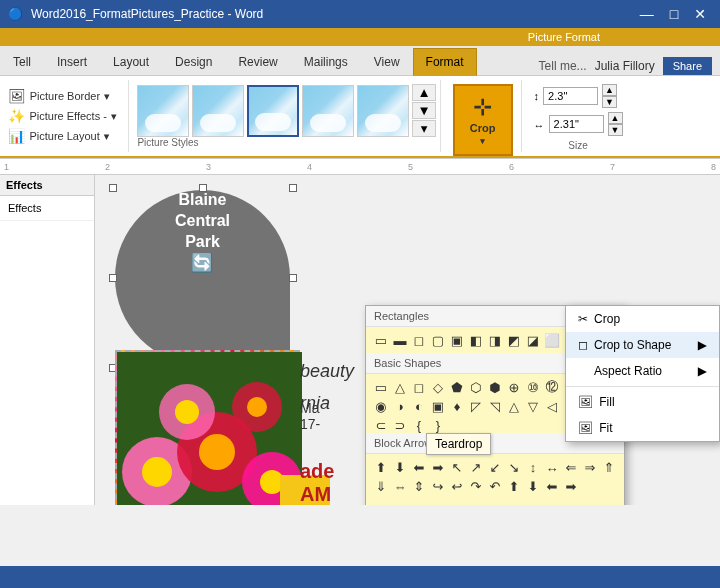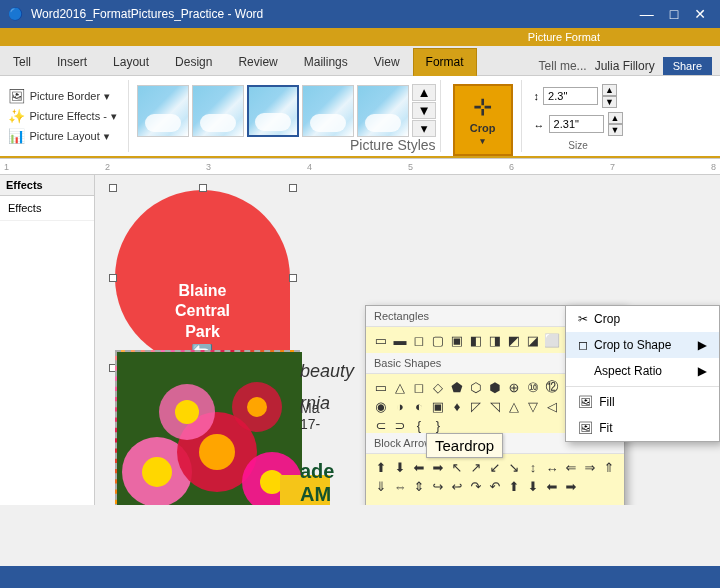--- a/index.html
+++ b/index.html
@@ -68,21 +68,21 @@
       gap: 4px;
     }
 
     
     .picture-styles-area {
       display: flex;
       flex-direction: column;
       border-right: 1px solid #e0e0e0;
       padding: 4px;
     }
-    .picture-styles-label { font-size: 14px; color: #666; text-align: right; margin-top: auto; }
+    .picture-styles-label { font-size: 10px; color: #666; text-align: left; margin-top: auto; }
     .thumb {
       width: 52px;
       height: 52px;
       background: linear-gradient(135deg, #87ceeb 0%, #98d4f0 40%, #e8f4fb 60%, #c8e8f8 80%, white 100%);
       border: 1px solid #ccc;
       position: relative;
       overflow: hidden;
     }
     .thumb.selected { border: 2px solid #2b579a; }
     .thumb-cloud {
@@ -211,26 +211,26 @@
       overflow: hidden;
     }
 
     
     .pink-circle {
       position: absolute;
       top: 10px;
       left: 10px;
       width: 175px;
       height: 175px;
-      background: #ef4444;
+      background: #737373;
       border-radius: 50% 50% 0 50%;
       display: flex;
       flex-direction: column;
       align-items: center;
-      justify-content: flex-end;
+      justify-content: flex-start;
       color: white;
       font-weight: bold;
       font-size: 16px;
       text-align: center;
     }
     .pink-circle-inner { line-height: 1.3; }
 
     
     .flower-img {
       position: absolute;
@@ -290,21 +290,21 @@
       border: 1px solid transparent;
     }
     .shape-btn.highlighted { background: #cce8ff; border-color: #0078d4; }
 
     
     .tooltip {
       position: absolute;
       background: #fffbe6;
       border: 1px solid #aaa;
       padding: 3px 8px;
-      font-size: 15px;
+      font-size: 12px;
       pointer-events: none;
       box-shadow: 1px 1px 3px rgba(0,0,0,0.2);
       white-space: nowrap;
       z-index: 200;
     }
 
     
     .crop-dropdown {
       position: absolute;
       top: 130px;
@@ -518,21 +518,21 @@
       <div class="yellow-shape"></div>
 
       <div style="position:absolute;top:175px;left:195px;font-size:18px;color:#333;line-height:1.8;font-style:italic;">
         <div>beauty</div>
         <div>rnia</div>
       </div>
       <div style="position:absolute;top:220px;left:195px;font-size:14px;color:#333;">
         <div>Ma</div>
         <div>17-</div>
       </div>
-      <div style="position:absolute;top:280px;left:195px;font-size:20px;font-weight:bold;color:#14532d;">
+      <div style="position:absolute;top:280px;left:195px;font-size:20px;font-weight:bold;color:#b91c1c;">
         <div>ade</div>
         <div>AM</div>
       </div>
     </div>
 
     <div class="shapes-panel">
       <div class="shapes-panel-scroll">
 
         <div class="shapes-section-header">Rectangles</div>
         <div class="shapes-grid">

